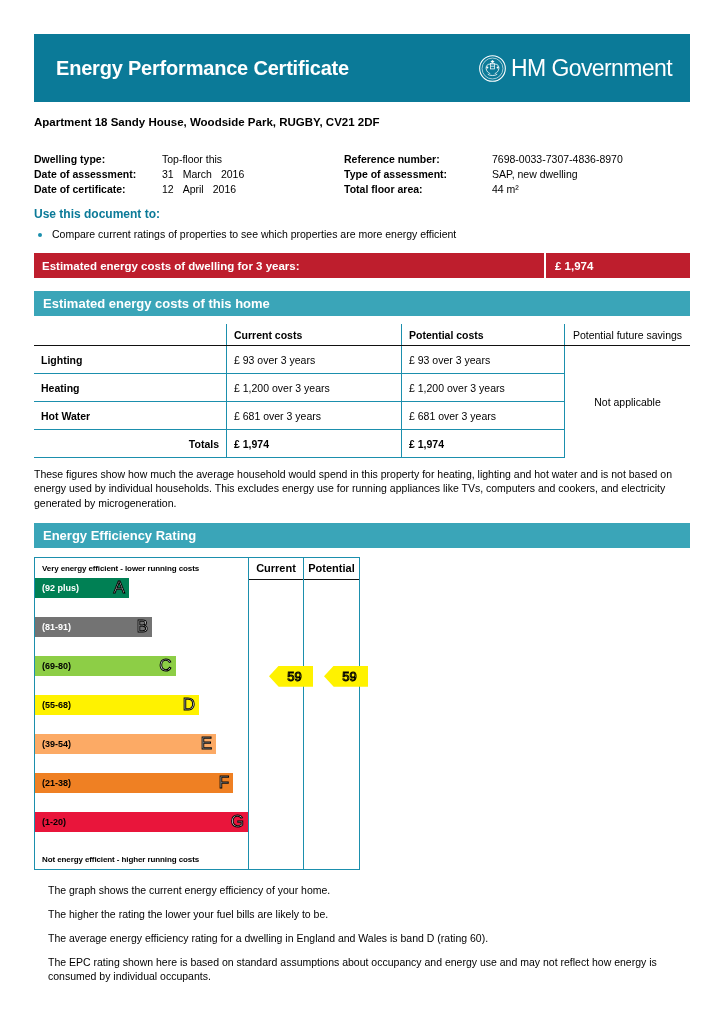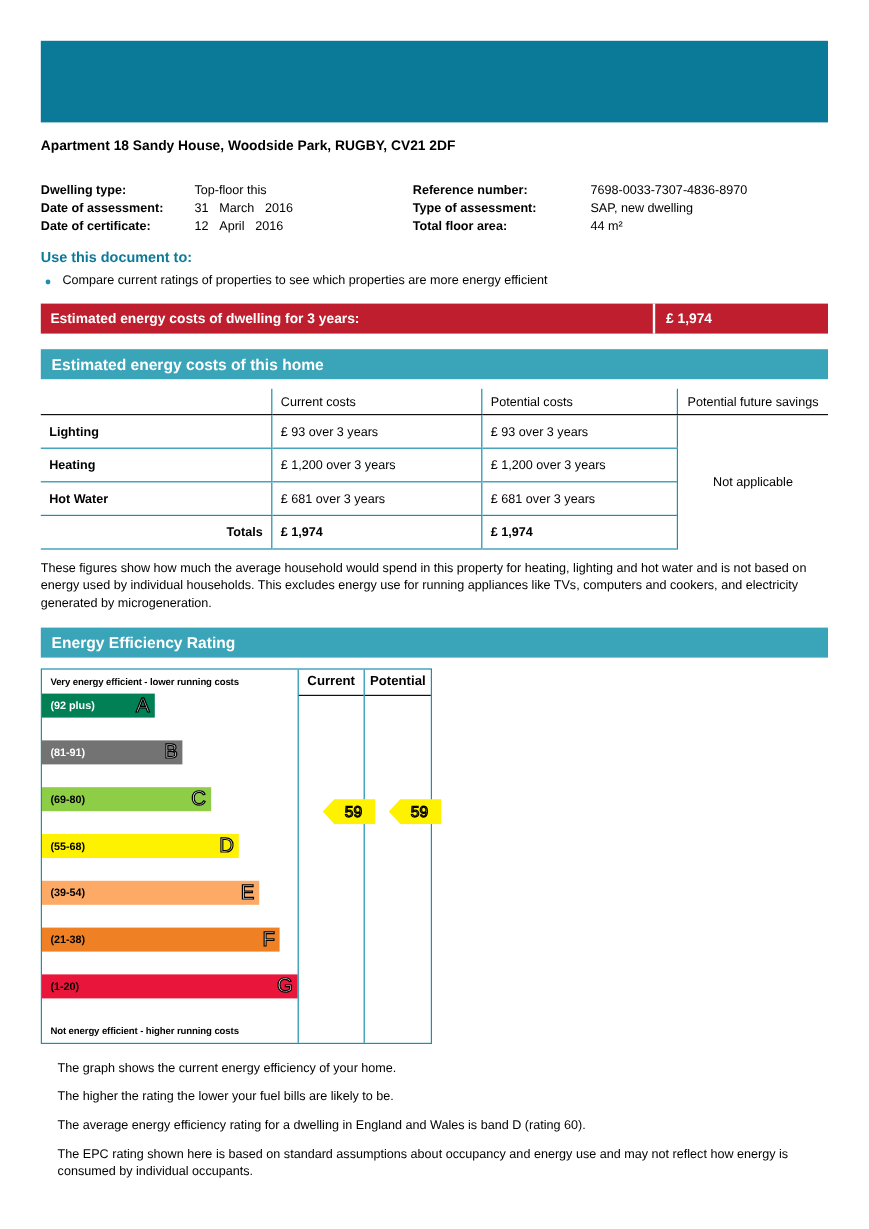--- a/index.html
+++ b/index.html
@@ -145,21 +145,21 @@
     border-collapse: collapse;
     font-size: 10.5px;
     margin-top: 8px;
   }
   .costs th, .costs td {
     padding: 5px 7px;
     text-align: left;
     vertical-align: middle;
   }
   .costs thead th {
-    font-weight: normal;
+    font-weight: bold;
     border-bottom: 1.4px solid #111111;
     padding-bottom: 4px;
   }
   .costs .c-cur, .costs .c-pot {
     border-left: 1.6px solid #1b8fad;
   }
   .costs .c-sav {
     border-left: 1.6px solid #1b8fad;
     text-align: center;
     font-weight: normal;
@@ -295,20 +295,38 @@
     bottom: 18px;
     font-size: 15px;
   }
 </style>
 </head>
 <body>
 
 <div class="page">
 
   <div class="masthead">
+    <div class="masthead-title">Energy Performance Certificate</div>
+    <div class="crest-lockup">
+      <span class="crest">
+        <svg viewBox="0 0 40 40" width="27" height="27" aria-hidden="true">
+          <circle cx="20" cy="20" r="19" fill="none" stroke="#ffffff" stroke-width="1.6"></circle>
+          <circle cx="20" cy="20" r="15.5" fill="none" stroke="#ffffff" stroke-width="0.9"></circle>
+          <path d="M20 7.5 L23 10 L20 12 L17 10 Z" fill="#ffffff"></path>
+          <rect x="17.2" y="12.6" width="5.6" height="8" fill="none" stroke="#ffffff" stroke-width="1.1"></rect>
+          <path d="M17.2 14.6 H22.8 M17.2 17 H22.8" stroke="#ffffff" stroke-width="0.8"></path>
+          <path d="M16.6 13.4 C12 13.4 10 16.6 10.6 20.4 C11.2 24 13.6 26.6 16.6 27.6" fill="none" stroke="#ffffff" stroke-width="1.2"></path>
+          <path d="M23.4 13.4 C28 13.4 30 16.6 29.4 20.4 C28.8 24 26.4 26.6 23.4 27.6" fill="none" stroke="#ffffff" stroke-width="1.2"></path>
+          <path d="M13 28.6 C16 31 24 31 27 28.6" fill="none" stroke="#ffffff" stroke-width="1.2"></path>
+          <circle cx="12.4" cy="18.4" r="1.5" fill="#ffffff"></circle>
+          <circle cx="27.6" cy="18.4" r="1.5" fill="#ffffff"></circle>
+        </svg>
+      </span>
+      <span class="govt-word">HM Government</span>
+    </div>
   </div>
 
   <div class="address">Apartment 18 Sandy House, Woodside Park, RUGBY, CV21 2DF</div>
 
   <div class="details">
     <div class="lbl">Dwelling type:</div>
     <div class="val">Top-floor this</div>
     <div class="lbl">Reference number:</div>
     <div class="val">7698-0033-7307-4836-8970</div>
 

